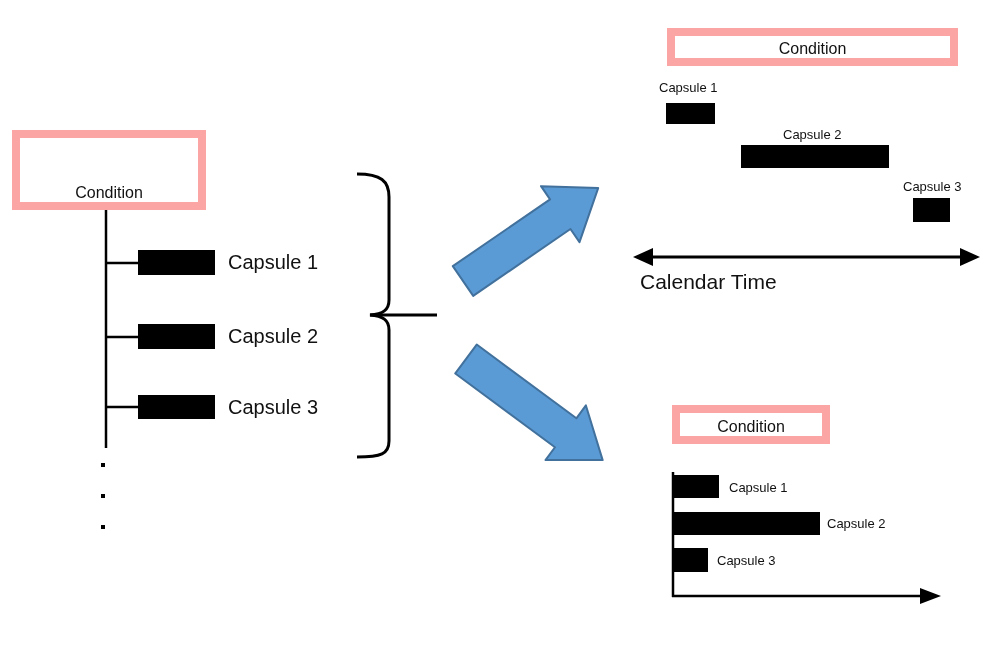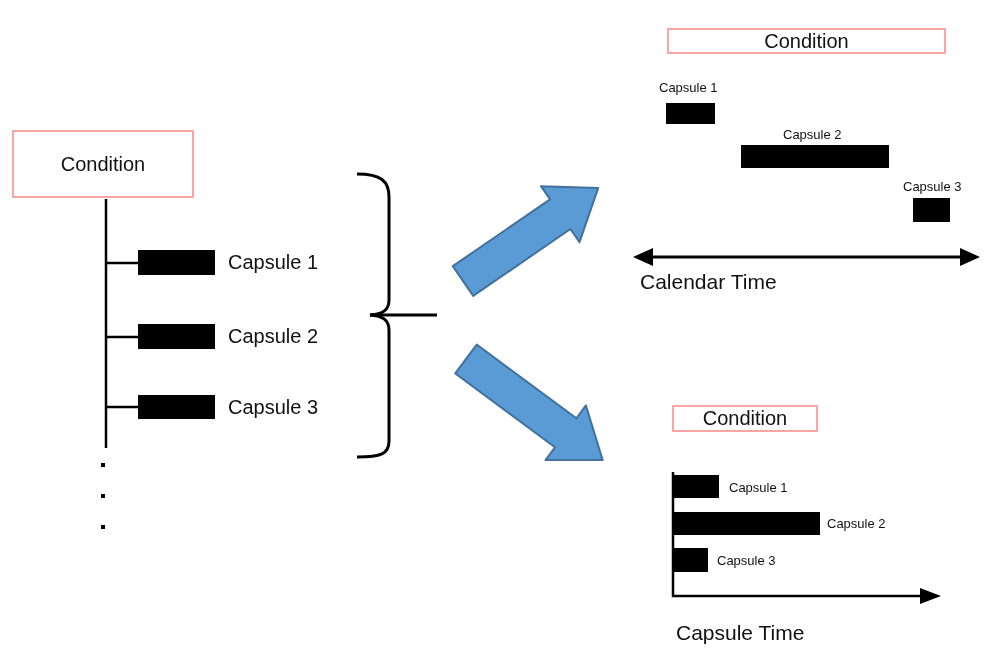--- a/index.html
+++ b/index.html
@@ -7,24 +7,24 @@
     position:relative;
     width:1003px;height:658px;
     background:#ffffff;
     font-family:"Liberation Sans", sans-serif;
     color:#111;
     overflow:hidden;
   }
   #bg-svg{position:absolute;left:0;top:0;width:1003px;height:658px;}
   .cond-box{
     position:absolute;
-    border:2px solid #fca5a5;
+    border:8px solid #fca5a5;
     background:#fff;
-    display:flex;align-items:center;justify-content:center;
-    font-size:20px;
+    display:flex;align-items:flex-end;justify-content:center;
+    font-size:16px;
   }
   .bar{position:absolute;background:#000;}
   .big-label{
     position:absolute;
     font-size:20px;
     display:flex;align-items:center;
     white-space:nowrap;
   }
   .small-label{
     position:absolute;
@@ -113,15 +113,14 @@
 
   <div class="bar" style="left:673px;top:475px;width:46px;height:23px;"></div>
   <div class="small-label" style="left:729px;top:480px;">Capsule 1</div>
 
   <div class="bar" style="left:673px;top:512px;width:147px;height:23px;"></div>
   <div class="small-label" style="left:827px;top:516px;">Capsule 2</div>
 
   <div class="bar" style="left:673px;top:548px;width:35px;height:24px;"></div>
   <div class="small-label" style="left:717px;top:553px;">Capsule 3</div>
 
-  <div class="axis-title" style="left:676px;top:621px;width:240px;">Capsule Time</div>
 
 </div>
 
 </body></html>

